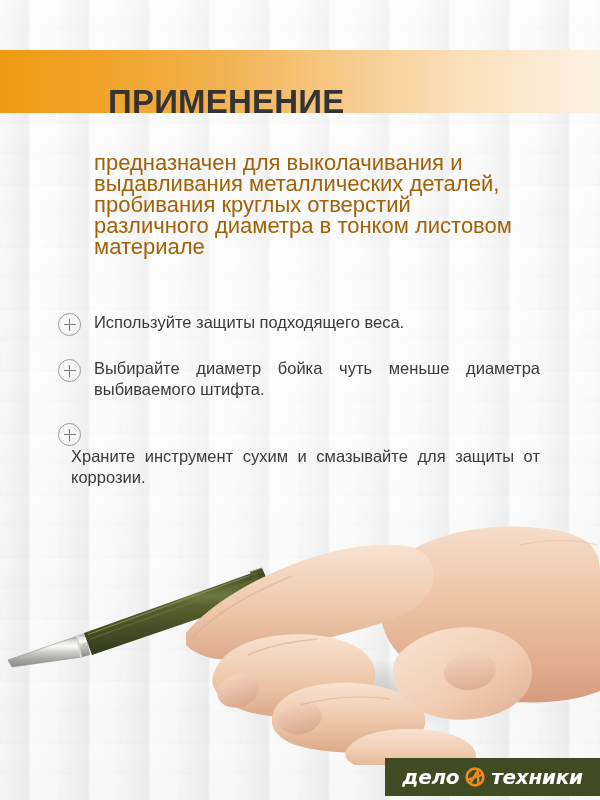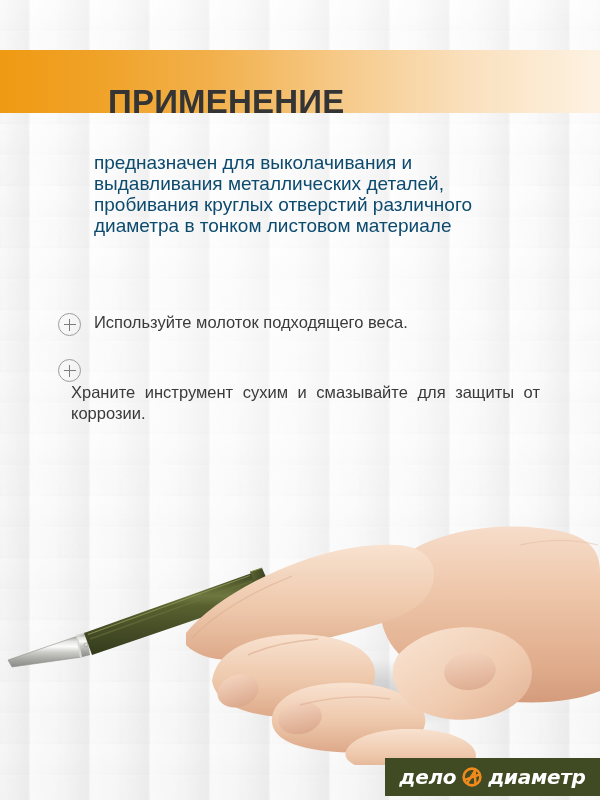--- a/index.html
+++ b/index.html
@@ -99,23 +99,23 @@
     white-space: nowrap;
     margin-top: 20px;
   }
 
   
   .intro {
     position: absolute;
     left: 94px;
     top: 152px;
     width: 420px;
-    font-size: 19px;
+    font-size: 22px;
     line-height: 21px;
-    color: #0c4a6e;
+    color: #a16207;
   }
 
   
   .tips {
     position: absolute;
     left: 58px;
     top: 312px;
     width: 482px;
   }
   .tip {
@@ -211,23 +211,27 @@
   <div class="banner">
     <div class="banner-title">ПРИМЕНЕНИЕ</div>
   </div>
 
   <div class="intro">предназначен для выколачивания и выдавливания металлических деталей, пробивания круглых отверстий различного диаметра в тонком листовом материале</div>
 
   <div class="tips">
 
     <div class="tip">
       <span class="tip-marker"></span>
-      <span class="tip-text single">Используйте молоток подходящего веса.</span>
+      <span class="tip-text single">Используйте защиты подходящего веса.</span>
     </div>
 
+    <div class="tip">
+      <span class="tip-marker"></span>
+      <span class="tip-text">Выбирайте диаметр бойка чуть меньше диаметра выбиваемого штифта.</span>
+    </div>
 
 
     <div class="tip">
       <span class="tip-marker"></span>
       <span class="tip-text">Храните инструмент сухим и смазывайте для защиты от коррозии.</span>
     </div>
 
   </div>
 
   <div class="photo">
@@ -357,17 +361,17 @@
   <div class="logo">
     <div class="logo-inner">
       <span class="logo-word">дело</span>
 
       <svg class="logo-mark" viewBox="0 0 24 24">
         <circle cx="12" cy="12" r="8.4" fill="none" stroke="#f08a1c" stroke-width="2.6"></circle>
         <path d="M9.2 18 L13.2 5.6 L17 18" fill="none" stroke="#f08a1c" stroke-width="2.4" stroke-linecap="round" stroke-linejoin="round" transform="rotate(14 12 12)"></path>
         <path d="M5.2 14.6 L19.4 9.6" fill="none" stroke="#f08a1c" stroke-width="2.4" stroke-linecap="round"></path>
       </svg>
 
-      <span class="logo-word">диаметр</span>
+      <span class="logo-word">техники</span>
     </div>
   </div>
 
 </div>
 
 </body></html>

